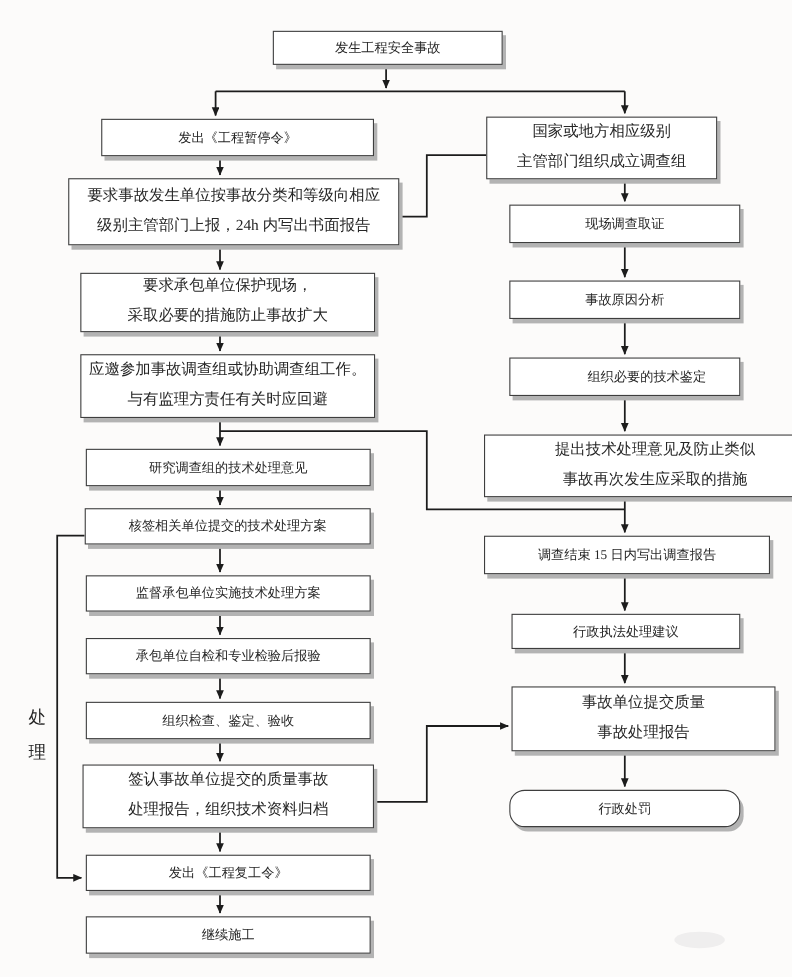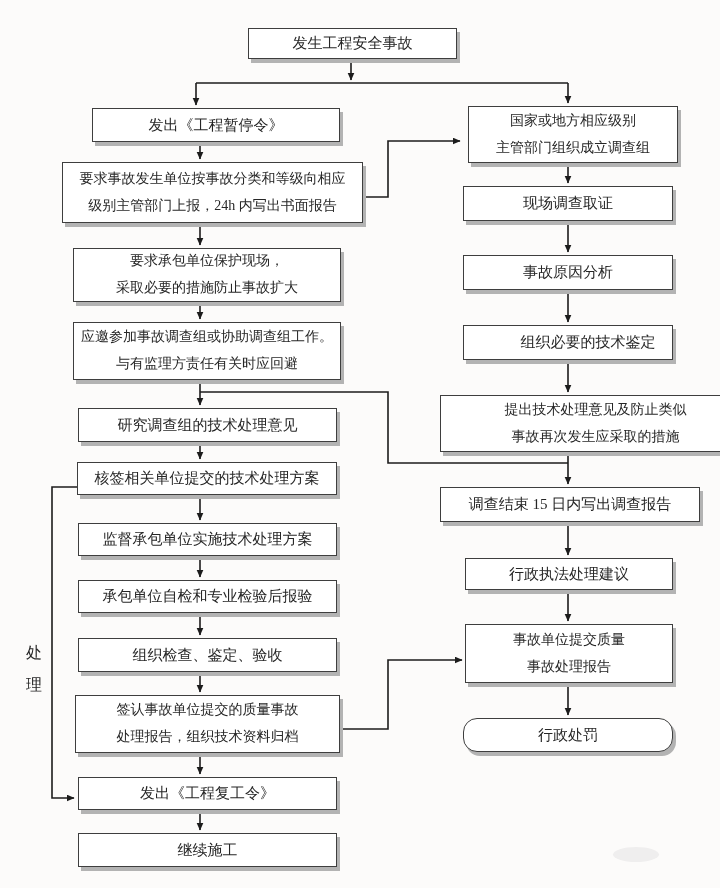--- a/index.html
+++ b/index.html
@@ -18,21 +18,21 @@
     z-index:1;
   }
   .node {
     position:absolute;
     background:#ffffff;
     border:1.5px solid #3e3e3e;
     box-shadow:3px 4px 0 #b3b3b3;
     display:flex; align-items:center; justify-content:center;
     text-align:center;
     color:#262626;
-    font-size:15px;
+    font-size:12px;
     line-height:1.9;
     white-space:pre-line;
     box-sizing:border-box;
     padding:1px 4px;
     z-index:2;
   }
   .node.small { font-size:14px; }
   .side-label {
     position:absolute;
     color:#262626;
@@ -124,37 +124,37 @@
 
   <div class="node" style="left:78px; top:638px; width:259px; height:34px;">组织检查、鉴定、验收</div>
 
   <div class="node small" style="left:75px; top:695px; width:265px; height:58px;">签认事故单位提交的质量事故
 处理报告，组织技术资料归档</div>
 
   <div class="node" style="left:78px; top:777px; width:259px; height:33px;">发出《工程复工令》</div>
 
   <div class="node" style="left:78px; top:833px; width:259px; height:34px;">继续施工</div>
 
-  <div class="node small" style="left:468px; top:106px; width:210px; height:57px;">国家或地方相应级别
+  <div class="node small" style="left:442px; top:106px; width:210px; height:57px;">国家或地方相应级别
 主管部门组织成立调查组</div>
 
   <div class="node" style="left:463px; top:186px; width:210px; height:35px;">现场调查取证</div>
 
   <div class="node" style="left:463px; top:255px; width:210px; height:35px;">事故原因分析</div>
 
   <div class="node" style="left:463px; top:325px; width:210px; height:35px;padding-left:44px;">组织必要的技术鉴定</div>
 
   <div class="node small" style="left:440px; top:395px; width:311px; height:57px;">提出技术处理意见及防止类似
 事故再次发生应采取的措施</div>
 
   <div class="node" style="left:440px; top:487px; width:260px; height:35px;">调查结束 15 日内写出调查报告</div>
 
   <div class="node" style="left:465px; top:558px; width:208px; height:32px;">行政执法处理建议</div>
 
-  <div class="node small" style="left:465px; top:624px; width:208px; height:59px;">事故单位提交质量
+  <div class="node small" style="left:465px; top:624px; width:240px; height:59px;">事故单位提交质量
 事故处理报告</div>
 
   <div class="node" style="left:463px; top:718px; width:210px; height:34px;border-radius:14px;">行政处罚</div>
 
   <div class="side-label" style="left:18px; top:637px; width:32px;">处
 理</div>
 
 </div>
 
 </body></html>

